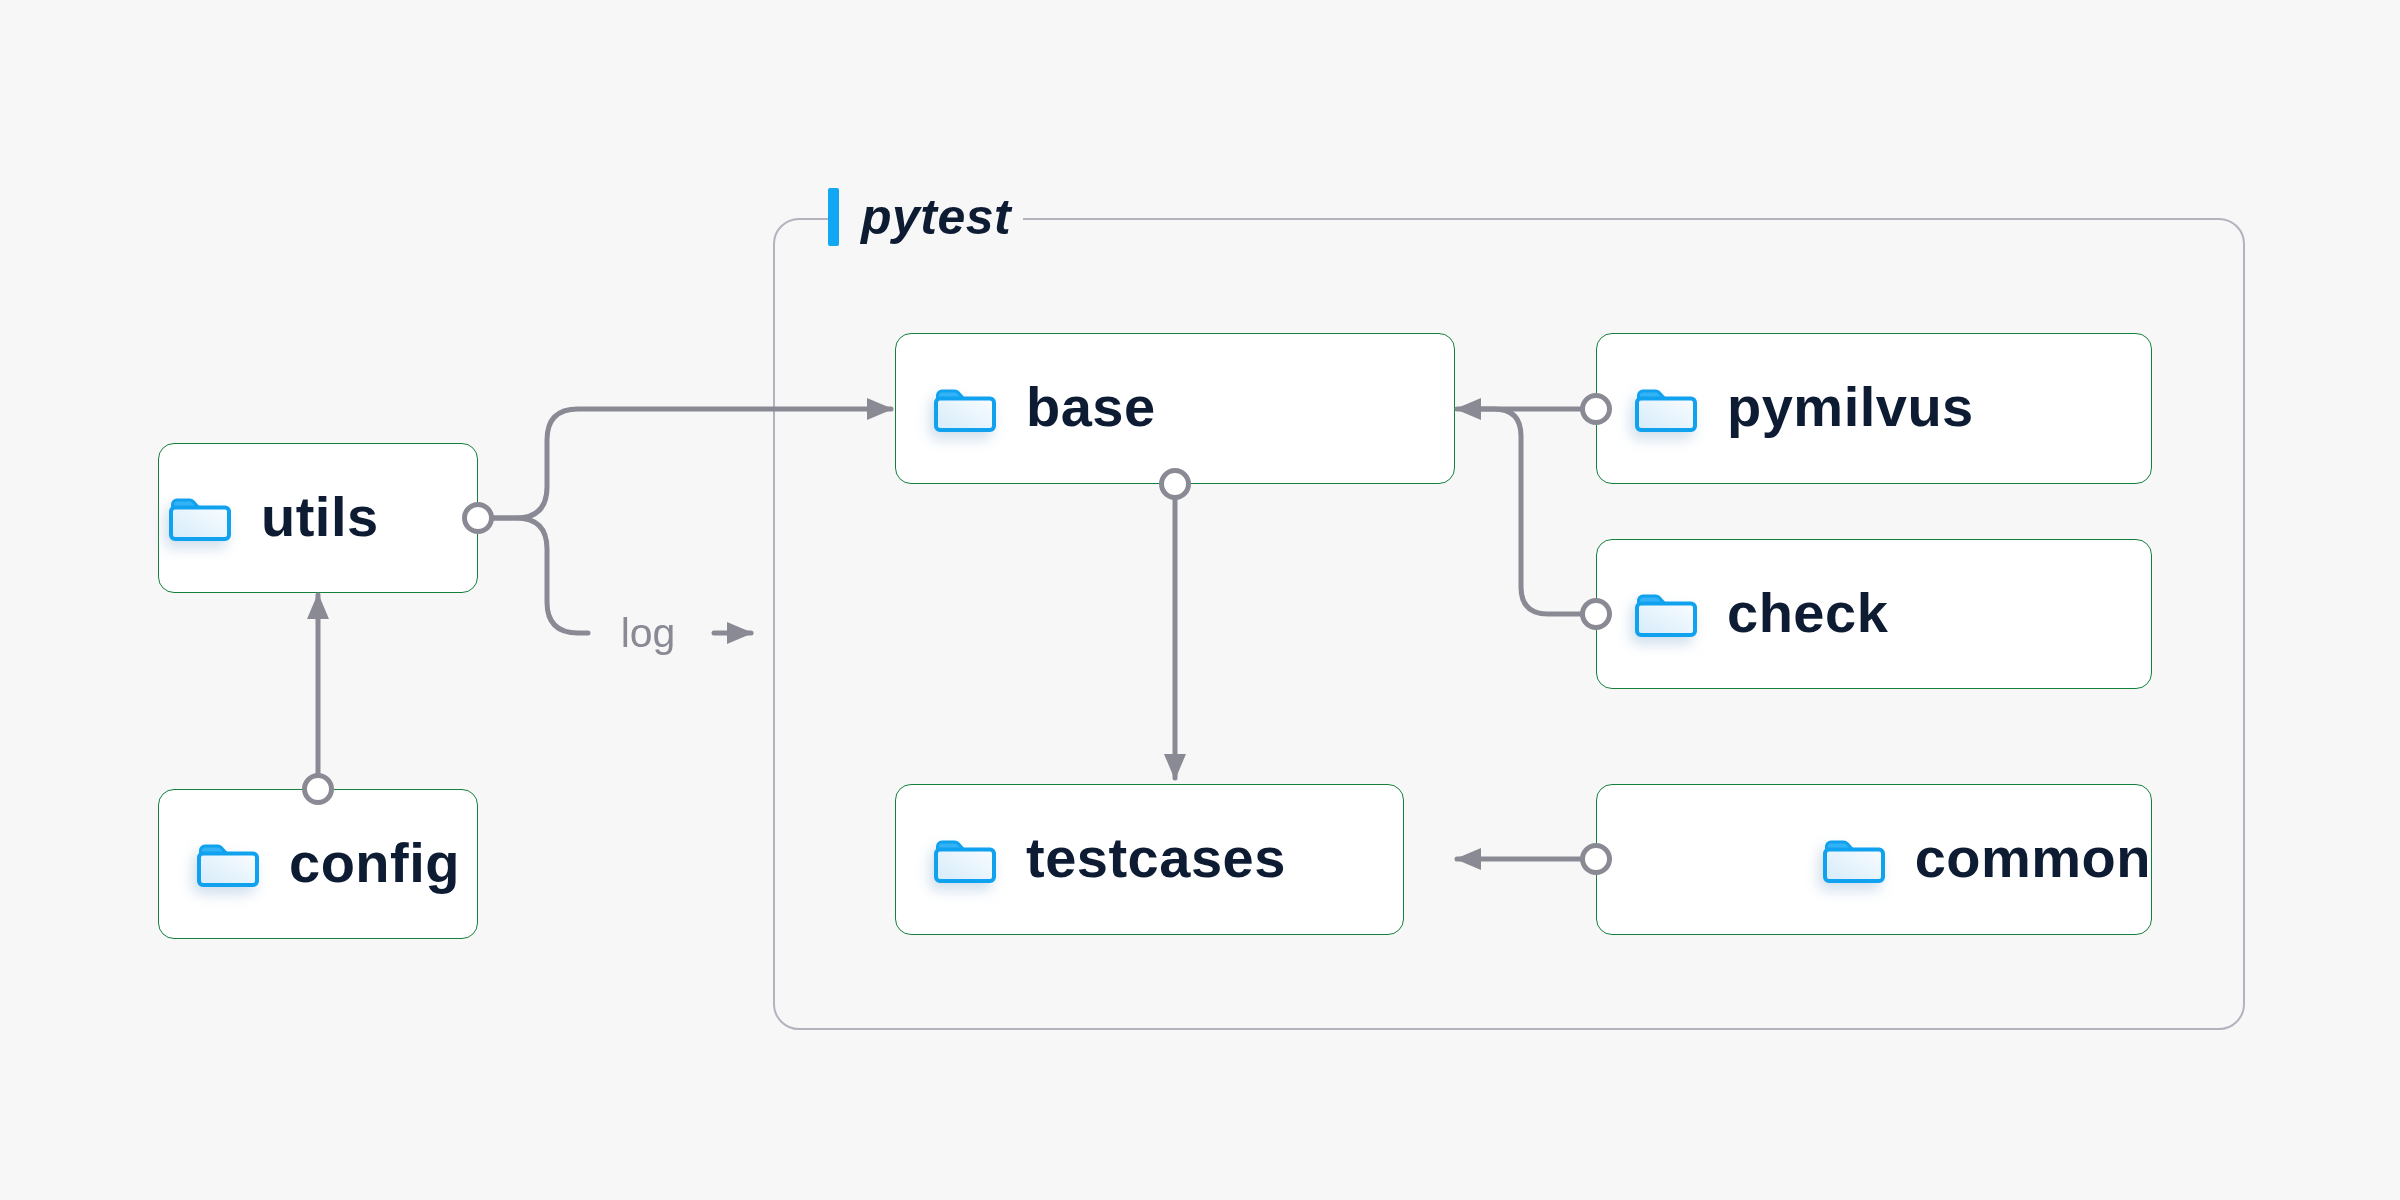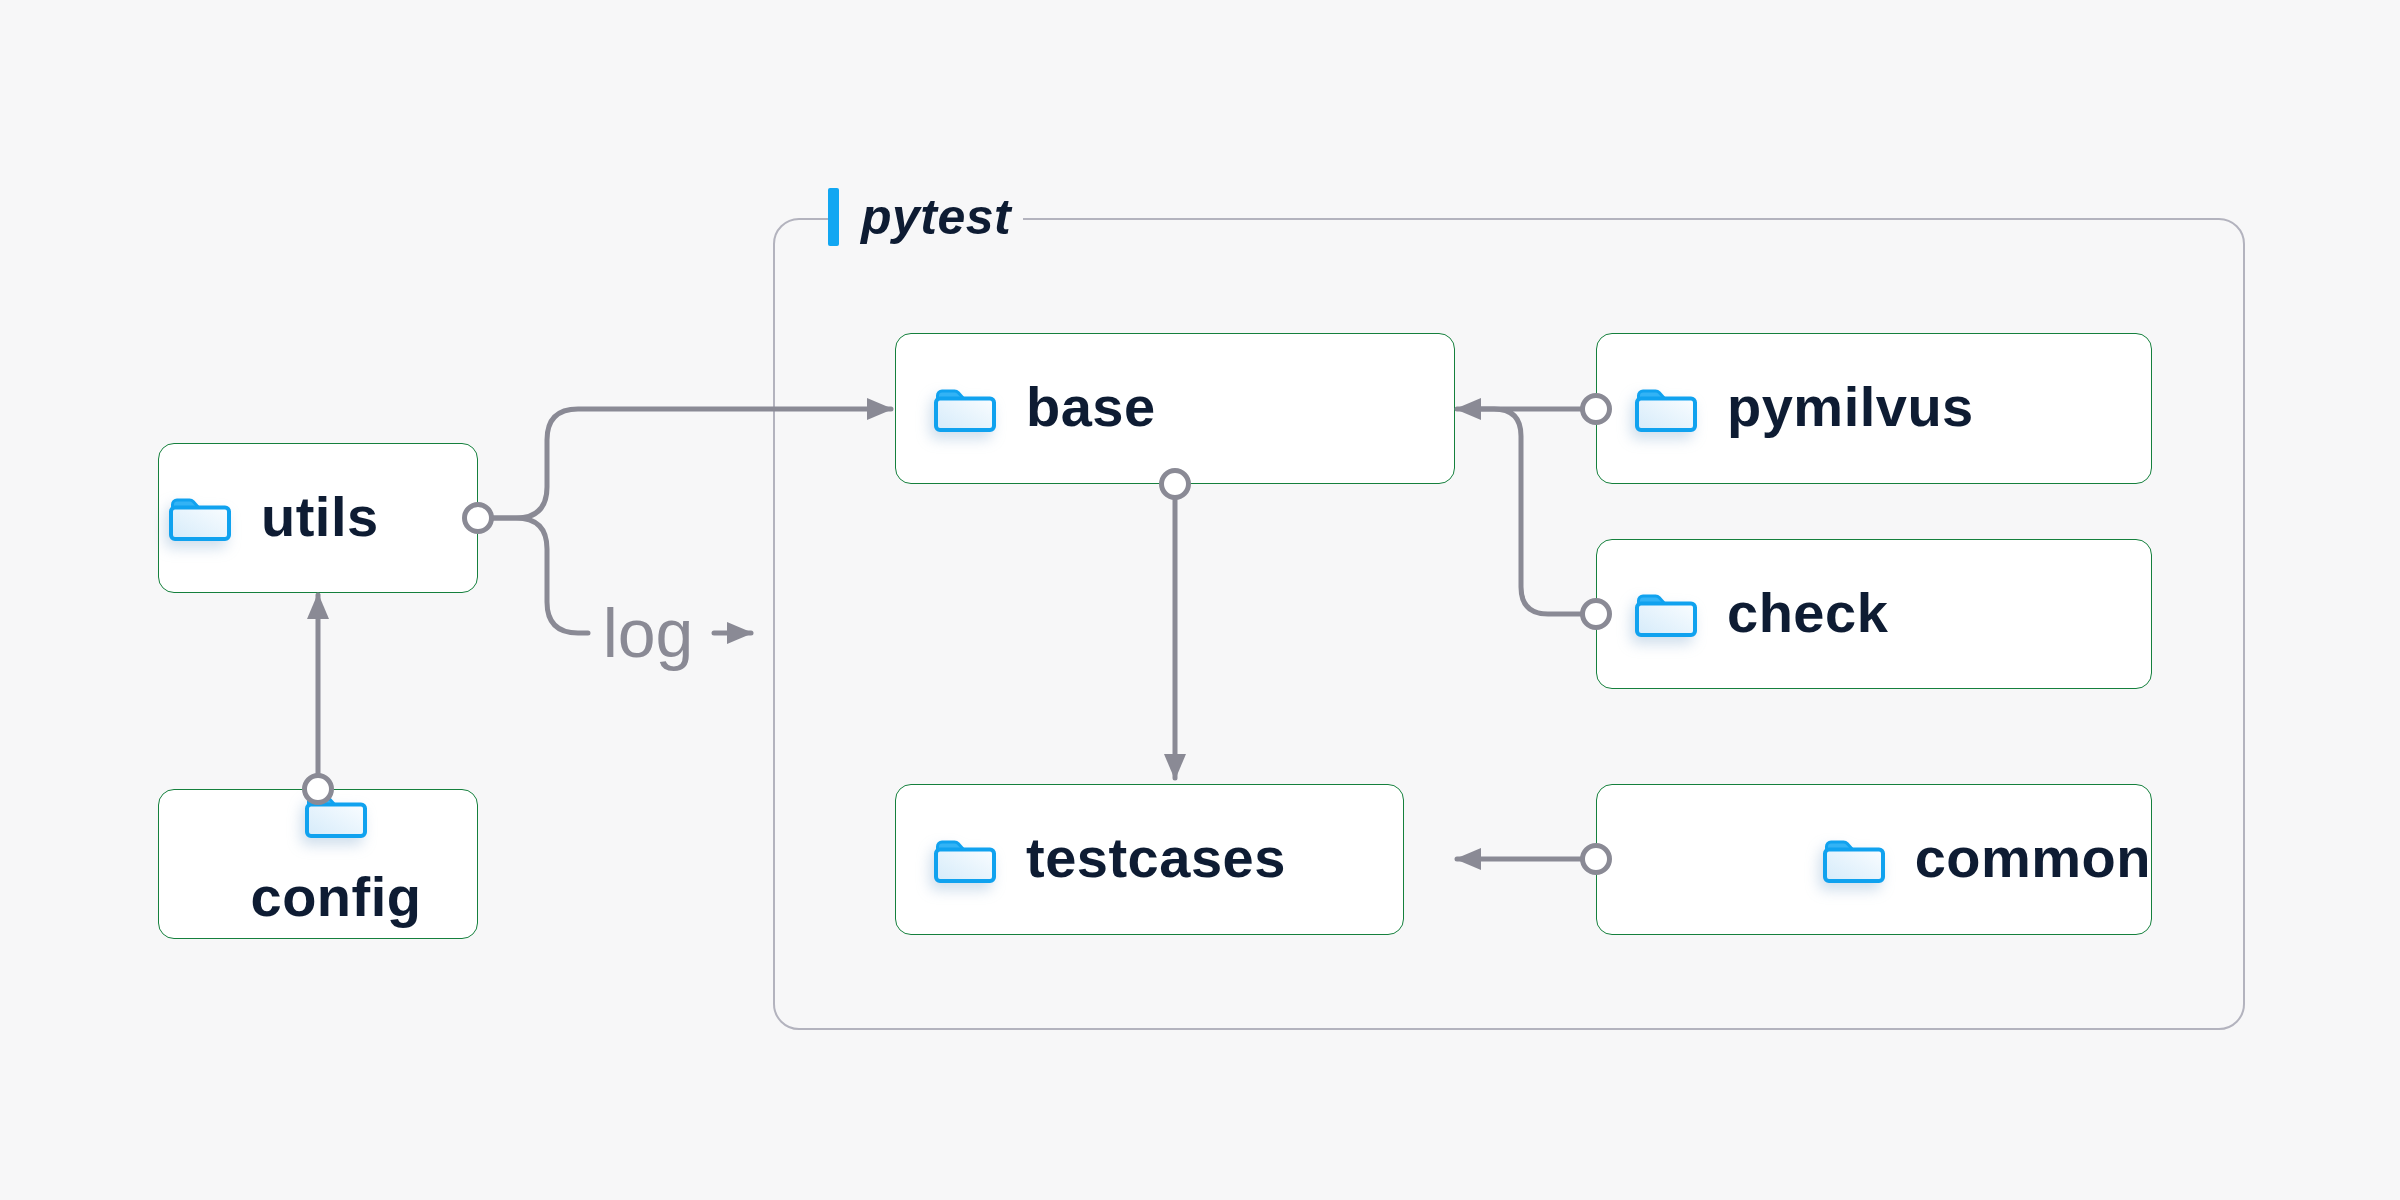--- a/index.html
+++ b/index.html
@@ -37,21 +37,21 @@
     position: absolute; background: #ffffff;
     border: 1px solid #15803d; border-radius: 16px;
     box-sizing: border-box; display: flex; align-items: center;
     padding-left: 36px; gap: 28px; z-index: 2;
   }
   .node-label {
     font-size: 56px; font-weight: 700; color: #0e1c33;
     letter-spacing: 0.5px; white-space: nowrap; margin-top: -4px;
   }
   #n-utils     { left: 158px;  top: 443px; width: 320px; height: 150px; padding-left: 8px; }
-  #n-config    { left: 158px;  top: 789px; width: 320px; height: 150px; flex-direction: column; }
+  #n-config    { left: 158px;  top: 789px; width: 320px; height: 150px; }
   #n-base      { left: 895px;  top: 333px; width: 560px; height: 151px; }
   #n-pymilvus  { left: 1596px; top: 333px; width: 556px; height: 151px; }
   #n-check     { left: 1596px; top: 539px; width: 556px; height: 150px; }
   #n-testcases { left: 895px;  top: 784px; width: 509px; height: 151px; }
   #n-common    { left: 1596px; top: 784px; width: 556px; height: 151px; justify-content: flex-end; }
 
   .folder-icon { width: 66px; height: 50px; flex: none; line-height: 0; }
   .folder-icon svg { filter: drop-shadow(-4px 7px 7px rgba(96,146,191,0.30)); }
 
   
@@ -59,21 +59,21 @@
     position: absolute; left: 0; top: 0; width: 2400px; height: 1200px;
     z-index: 5; pointer-events: none;
   }
   .edge-path { fill: none; stroke: #8a8a95; stroke-width: 5; stroke-linecap: round; }
   .port-circle { fill: #ffffff; stroke: #8a8a95; stroke-width: 5; }
 
   
   .edge-label {
     position: absolute; left: 592px; top: 602px; width: 112px; height: 62px;
     display: flex; align-items: center; justify-content: center;
-    font-size: 68px; font-weight: 500; color: #8a8a95; z-index: 6;
+    font-size: 41px; font-weight: 500; color: #8a8a95; z-index: 6;
     white-space: nowrap;
   }
 </style>
 </head>
 <body>
 
 <div class="stage">
 
   <svg width="0" height="0" style="position:absolute" aria-hidden="true">
     <defs>

